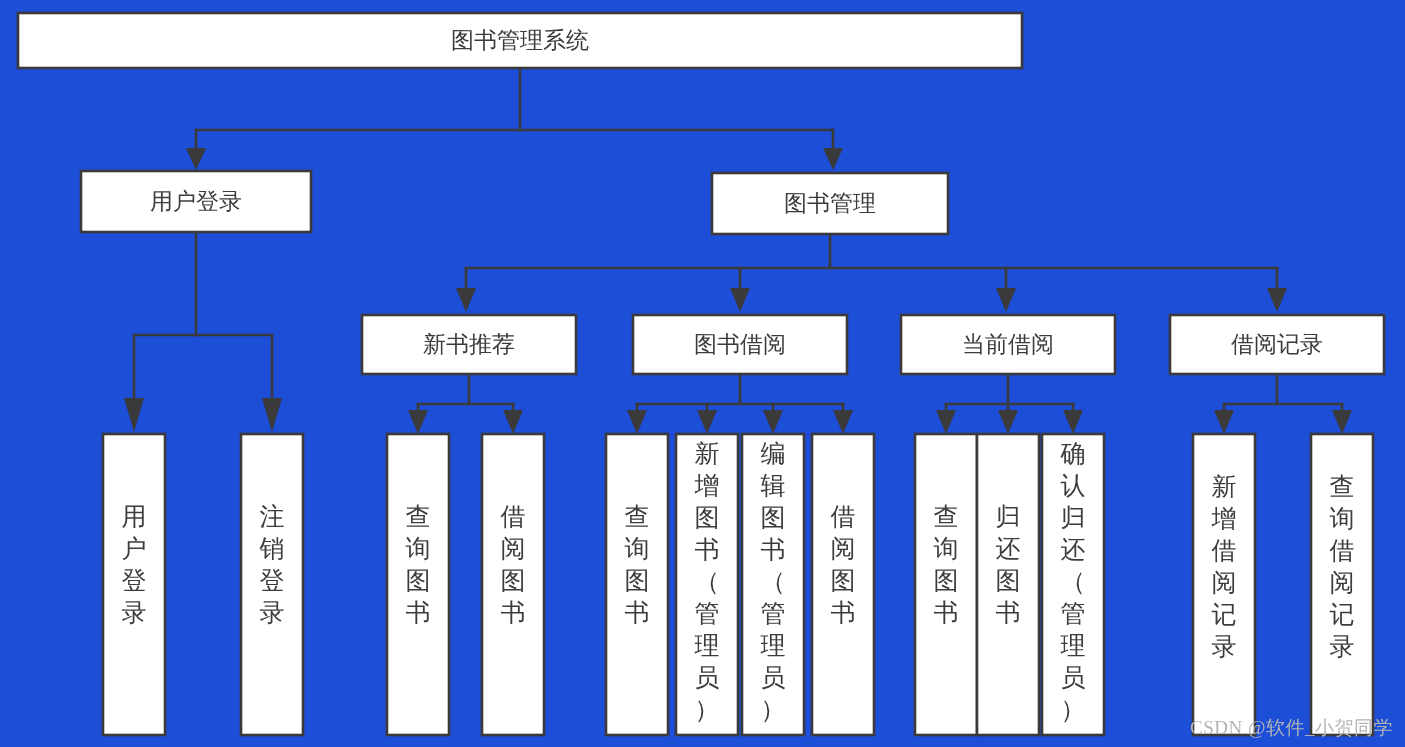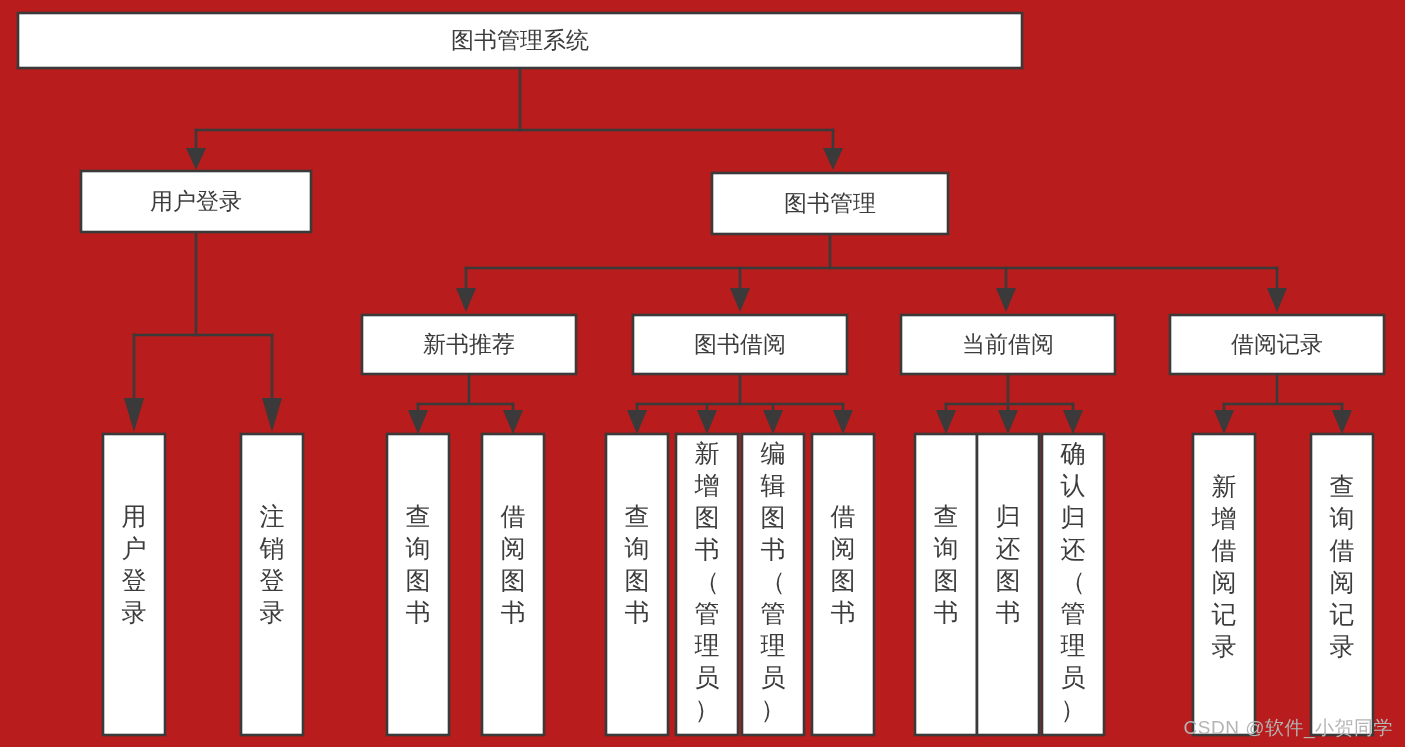--- a/index.html
+++ b/index.html
@@ -7,21 +7,21 @@
     padding: 0;
     background: #ffffff;
   }
   body {
     font-family: "Liberation Sans", "DejaVu Sans", sans-serif;
   }
   #diagram-root {
     position: relative;
     width: 1405px;
     height: 747px;
-    background: #b91c1c;
+    background: #1d4ed8;
     overflow: hidden;
   }
   svg#tree-svg {
     position: absolute;
     top: 0;
     left: 0;
     width: 1405px;
     height: 747px;
   }
   .node-box {
@@ -49,21 +49,21 @@
   .node-label-vert {
     fill: #3c3c3c;
     font-family: "Liberation Sans", "DejaVu Sans", sans-serif;
     font-size: 25px;
     text-anchor: middle;
   }
   .watermark {
     position: absolute;
     right: 12px;
     bottom: 6px;
-    font-family: Liberation Sans, sans-serif;
+    font-family: Liberation Serif, serif;
     font-size: 19px;
     color: #b4b4b4;
     letter-spacing: 0.5px;
     white-space: nowrap;
     pointer-events: none;
   }
 </style>
 </head>
 <body>
 

